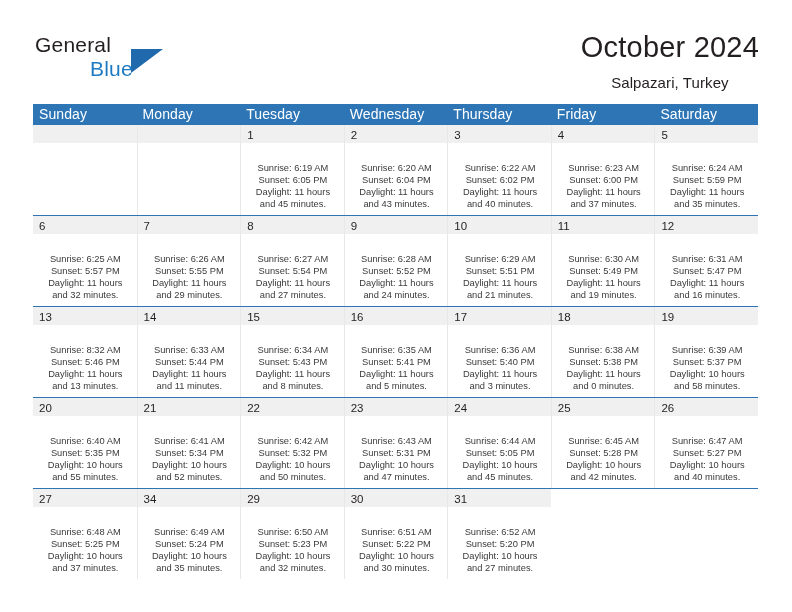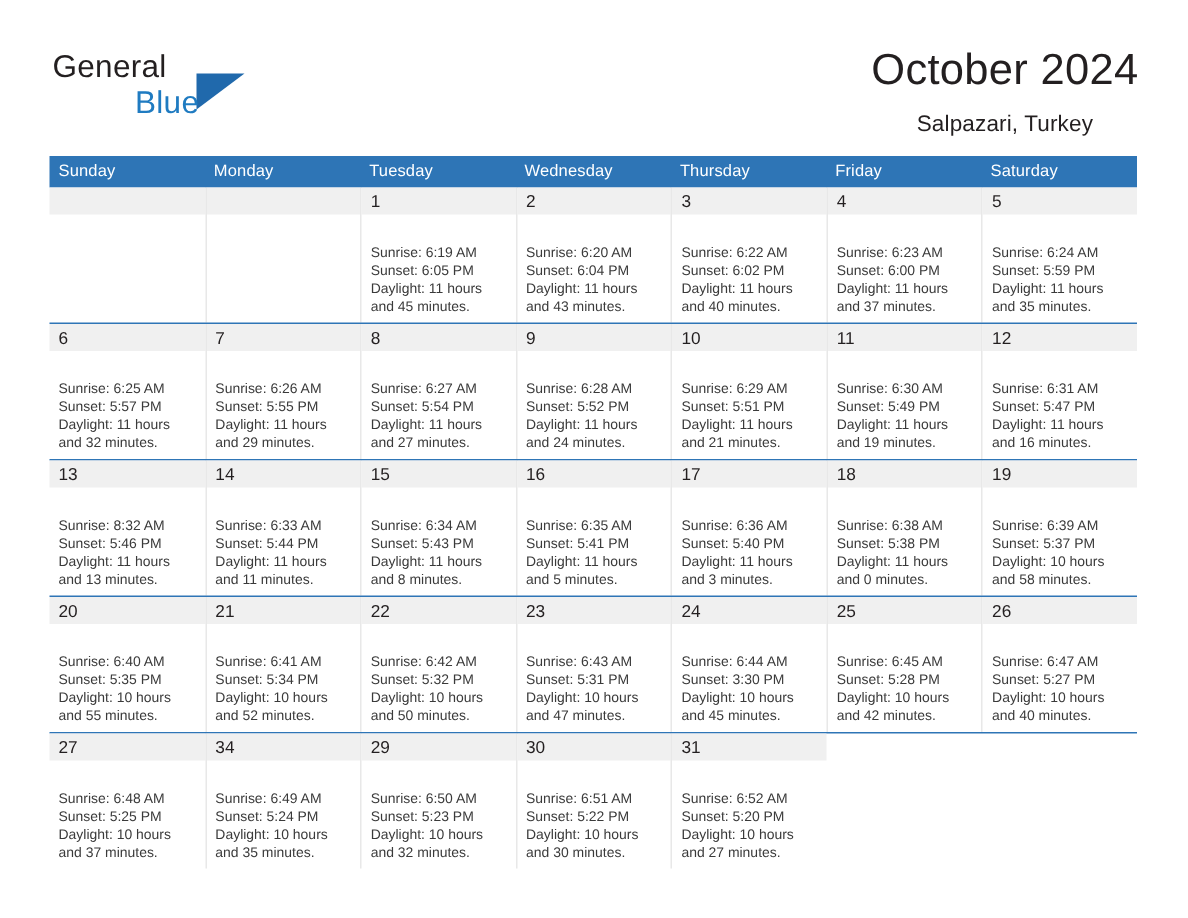--- a/index.html
+++ b/index.html
@@ -96,21 +96,21 @@
   .dow-row {
     display: flex;
     background: #2e75b6;
     height: 21px;
   }
   .dow-cell {
     width: 103.57px;
     box-sizing: border-box;
     padding-left: 6px;
     color: #ffffff;
-    font-size: 11px;
+    font-size: 14px;
     line-height: 21px;
     letter-spacing: 0.1px;
   }
   .week {
     display: flex;
     position: relative;
     height: 90px;
     border-top: 1.4px solid #2e75b6;
   }
   .week:first-of-type {
@@ -135,20 +135,21 @@
     font-size: 11.5px;
     line-height: 18px;
     color: #231f20;
   }
   .detail {
     padding: 20px 5px 0 6px;
     font-size: 9.3px;
     line-height: 11.9px;
     color: #3a3a3a;
     white-space: pre-line;
+    text-align: center;
   }
   .day-cell.empty .daynum-band { background: #f0f0f0; }
   .day-cell.blank { border-left: 1px solid transparent; }
   .day-cell.blank .daynum-band { background: transparent; }
 </style>
 </head>
 <body>
 
 <div class="page">
 
@@ -350,21 +351,21 @@
           <div class="day-cell">
             <div class="daynum-band"><span class="daynum">23</span></div>
             <div class="detail">Sunrise: 6:43 AM
 Sunset: 5:31 PM
 Daylight: 10 hours
 and 47 minutes.</div>
           </div>
           <div class="day-cell">
             <div class="daynum-band"><span class="daynum">24</span></div>
             <div class="detail">Sunrise: 6:44 AM
-Sunset: 3:30 PM
+Sunset: 5:05 PM
 Daylight: 10 hours
 and 45 minutes.</div>
           </div>
           <div class="day-cell">
             <div class="daynum-band"><span class="daynum">25</span></div>
             <div class="detail">Sunrise: 6:45 AM
 Sunset: 5:28 PM
 Daylight: 10 hours
 and 42 minutes.</div>
           </div>

